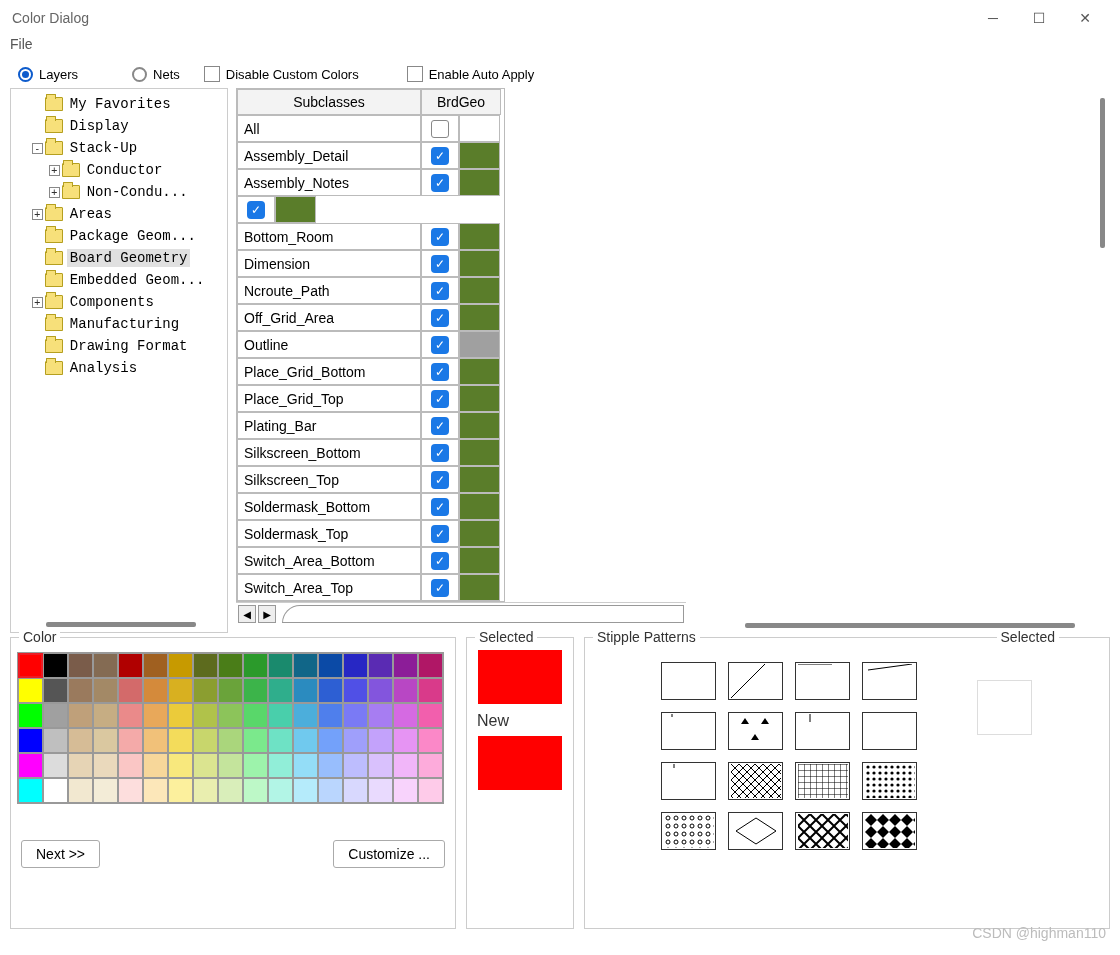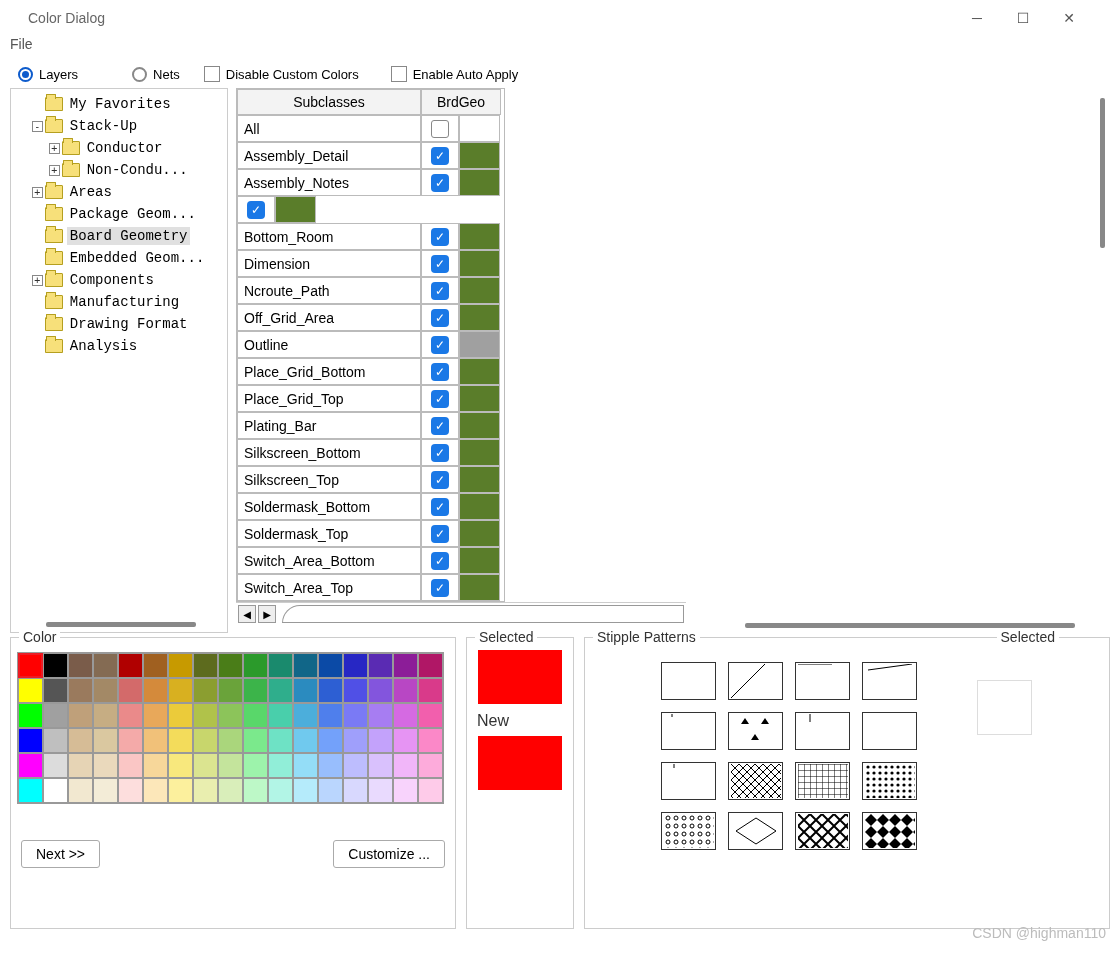--- a/index.html
+++ b/index.html
@@ -9,21 +9,21 @@
   background: #fff;
   color: #000;
   width: 1120px;
   height: 955px;
   overflow: hidden;
 }
 .titlebar {
   height: 36px;
   display: flex;
   align-items: center;
-  padding: 0 28px;
+  padding: 0 12px;
   color: #666;
   font-size: 14px;
   justify-content: center;
 }
 .titlebar .spacer { flex: 1; }
 .titlebar .win-btn {
   width: 46px; height: 36px;
   display: flex; align-items: center; justify-content: center;
   color: #555; font-size: 14px;
 }
@@ -167,35 +167,41 @@
     <span>Layers</span>
   </div>
   <div class="radio-group" style="margin-left:44px;">
     <span class="radio unchecked"></span>
     <span>Nets</span>
   </div>
   <div class="chk-group" style="margin-left:14px;">
     <span class="chk"></span>
     <span>Disable Custom Colors</span>
   </div>
-  <div class="chk-group" style="margin-left:22px;text-align:right;">
+  <div class="chk-group" style="margin-left:38px;text-align:right;">
     <span class="chk"></span>
     <span>Enable Auto Apply</span>
   </div>
 </div>
 
 <div class="mid-section">
 
   <div class="tree-panel">
     <div class="tree" id="tree">
         <div class="tree-row">
           <span class="connector">  </span>
           <span style="width: 13px; display: inline-block;"></span>
           <span class="folder"></span>
           <span class="label">My Favorites</span>
+        </div>
+        <div class="tree-row">
+          <span class="connector">  </span>
+          <span style="width: 13px; display: inline-block;"></span>
+          <span class="folder"></span>
+          <span class="label">Display</span>
         </div>
         <div class="tree-row">
           <span class="connector">  </span>
           <span class="expander">-</span>
           <span class="folder"></span>
           <span class="label">Stack-Up</span>
         </div>
         <div class="tree-row">
           <span class="connector">    </span>
           <span class="expander">+</span>

